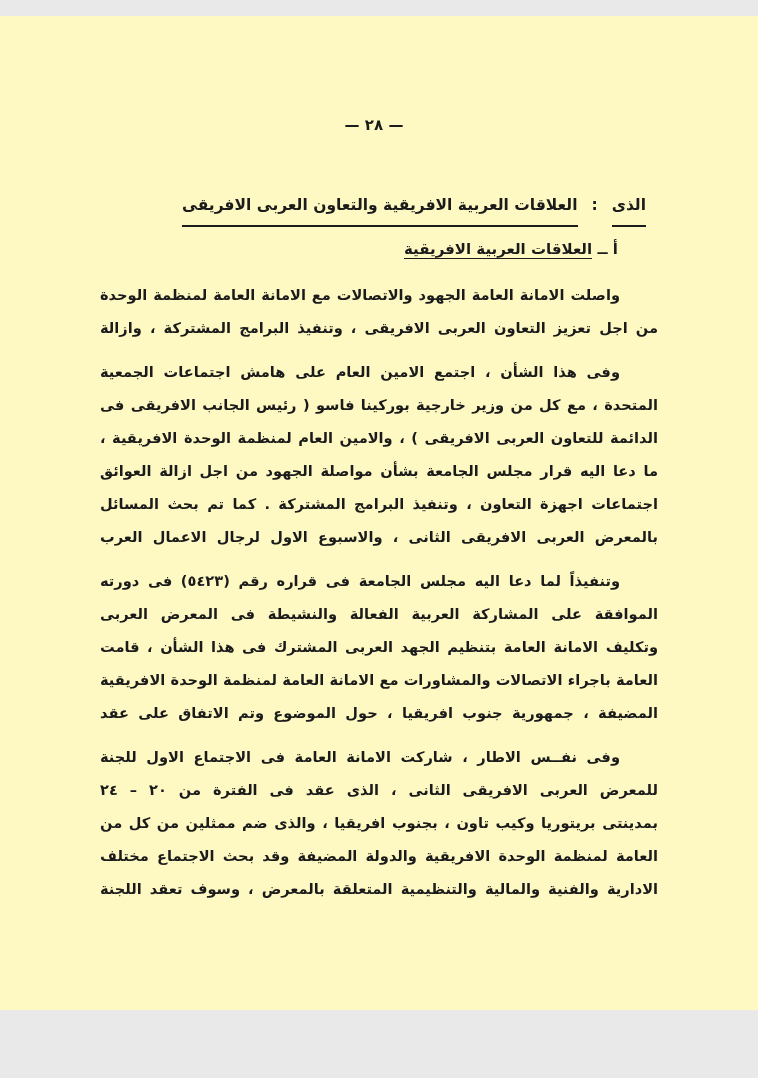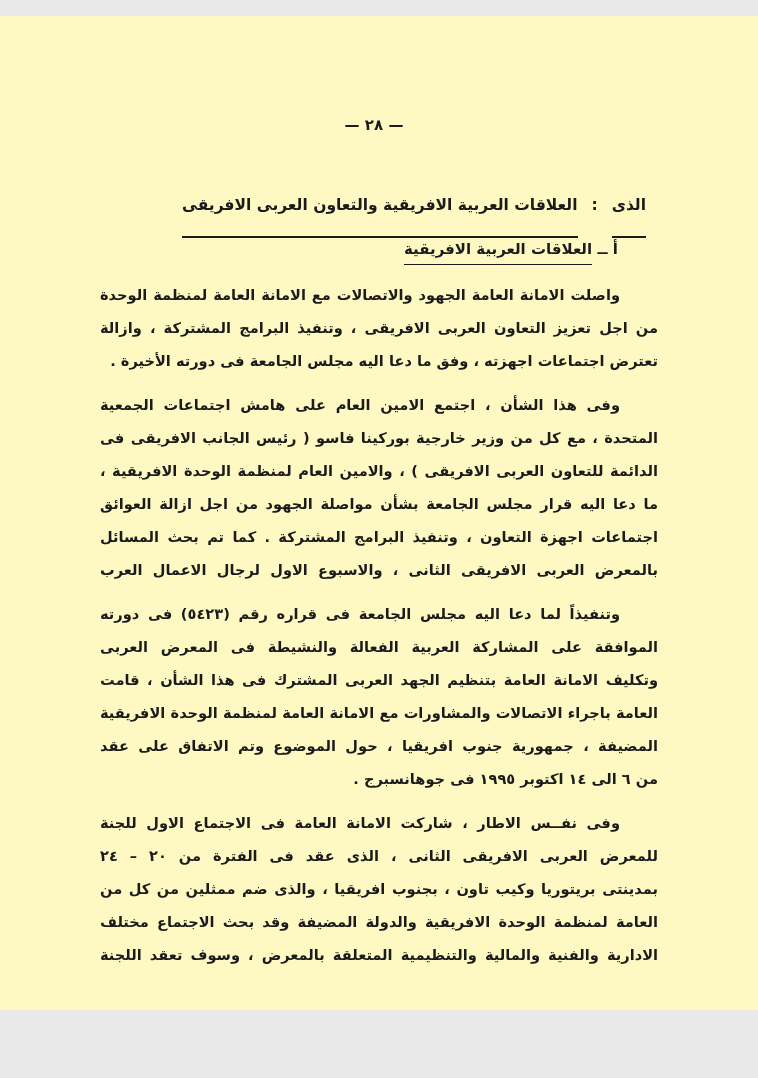--- a/index.html
+++ b/index.html
@@ -38,37 +38,36 @@
     left: 100px;
     display: flex;
     flex-direction: row;
     align-items: flex-start;
     gap: 14px;
     font-size: 15.5px;
     font-weight: 700;
   }
   .heading .u {
     border-bottom: 2px solid #1b1b1b;
-    padding-bottom: 22px;
+    padding-bottom: 11px;
   }
   .heading .colon {
     padding-bottom: 7px;
   }
   .subheading {
     position: absolute;
     top: 224px;
     right: 140px;
     left: 100px;
     font-size: 15px;
     font-weight: 700;
     text-align: right;
   }
   .subheading .u {
     border-bottom: 1.8px solid #1b1b1b;
-    padding-bottom: 6px;
   }
   
   .body-text {
     position: absolute;
     top: 262px;
     right: 100px;
     width: 558px;
     font-size: 14.6px;
     font-weight: 700;
     line-height: 33px;
@@ -109,39 +108,37 @@
   <div class="subheading">
     <span>أ ــ</span>
     <span class="u">العلاقات العربية الافريقية</span>
   </div>
 
   <div class="body-text">
 
     <div class="para">
       <div class="line first">واصلت الامانة العامة الجهود والاتصالات مع الامانة العامة لمنظمة الوحدة الافريقية</div>
       <div class="line">من اجل تعزيز التعاون العربى الافريقى ، وتنفيذ البرامج المشتركة ، وازالة المصاعب التى</div>
-      <div class="line last">تعترض اجتماعات اجهزته ، وفق ما دعا اليه مجلس الجامعة فى دورته الأخيرة .</div>
     </div>
 
     <div class="para">
       <div class="line first">وفى هذا الشأن ، اجتمع الامين العام على هامش اجتماعات الجمعية العامة للأمــم</div>
       <div class="line">المتحدة ، مع كل من وزير خارجية بوركينا فاسو ( رئيس الجانب الافريقى فى اللجنــــة</div>
       <div class="line">الدائمة للتعاون العربى الافريقى ) ، والامين العام لمنظمة الوحدة الافريقية ، وتم تأكيــد</div>
       <div class="line">ما دعا اليه قرار مجلس الجامعة بشأن مواصلة الجهود من اجل ازالة العوائق التى تعتــرض</div>
       <div class="line">اجتماعات اجهزة التعاون ، وتنفيذ البرامج المشتركة .  كما تم بحث المسائل المتعلقـــة</div>
       <div class="line last">بالمعرض العربى الافريقى  الثانى ، والاسبوع الاول لرجال الاعمال العرب والافارقة .</div>
     </div>
 
     <div class="para">
       <div class="line first">وتنفيذاً لما دعا اليه مجلس الجامعة فى قراره رقم (٥٤٢٣) فى دورته الاخيرة بشــأن</div>
       <div class="line">الموافقة على المشاركة العربية الفعالة والنشيطة فى المعرض العربى الافريقـــى الثانـــى،</div>
       <div class="line">وتكليف الامانة العامة بتنظيم الجهد العربى المشترك فى هذا الشأن ، قامت الامانــــــة</div>
       <div class="line">العامة باجراء الاتصالات والمشاورات مع الامانة العامة لمنظمة الوحدة الافريقية والدولـــة</div>
       <div class="line">المضيفة ، جمهورية جنوب افريقيا ، حول الموضوع وتم الاتفاق على عقد المعرض فى الفترة</div>
-      <div class="line last">من ٦ الى ١٤ اكتوبر ١٩٩٥ فى جوهانسبرج .</div>
     </div>
 
     <div class="para">
       <div class="line first">وفى نفــس الاطار ، شاركت الامانة العامة فى الاجتماع الاول للجنة التحضيريـــــة</div>
       <div class="line">للمعرض العربى الافريقى الثانى ، الذى عقد فى الفترة من ٢٠ – ٢٤ فبرايـــــــر ١٩٩٥</div>
       <div class="line">بمدينتى بريتوريا وكيب تاون ، بجنوب افريقيا ، والذى ضم ممثلين من كل من الامانـــــة</div>
       <div class="line">العامة لمنظمة الوحدة الافريقية والدولة المضيفة وقد بحث الاجتماع مختلف المسائــــــل</div>
       <div class="line">الادارية والفنية والمالية والتنظيمية المتعلقة بالمعرض ، وسوف تعقد اللجنة التحضيريـة</div>
     </div>
 

